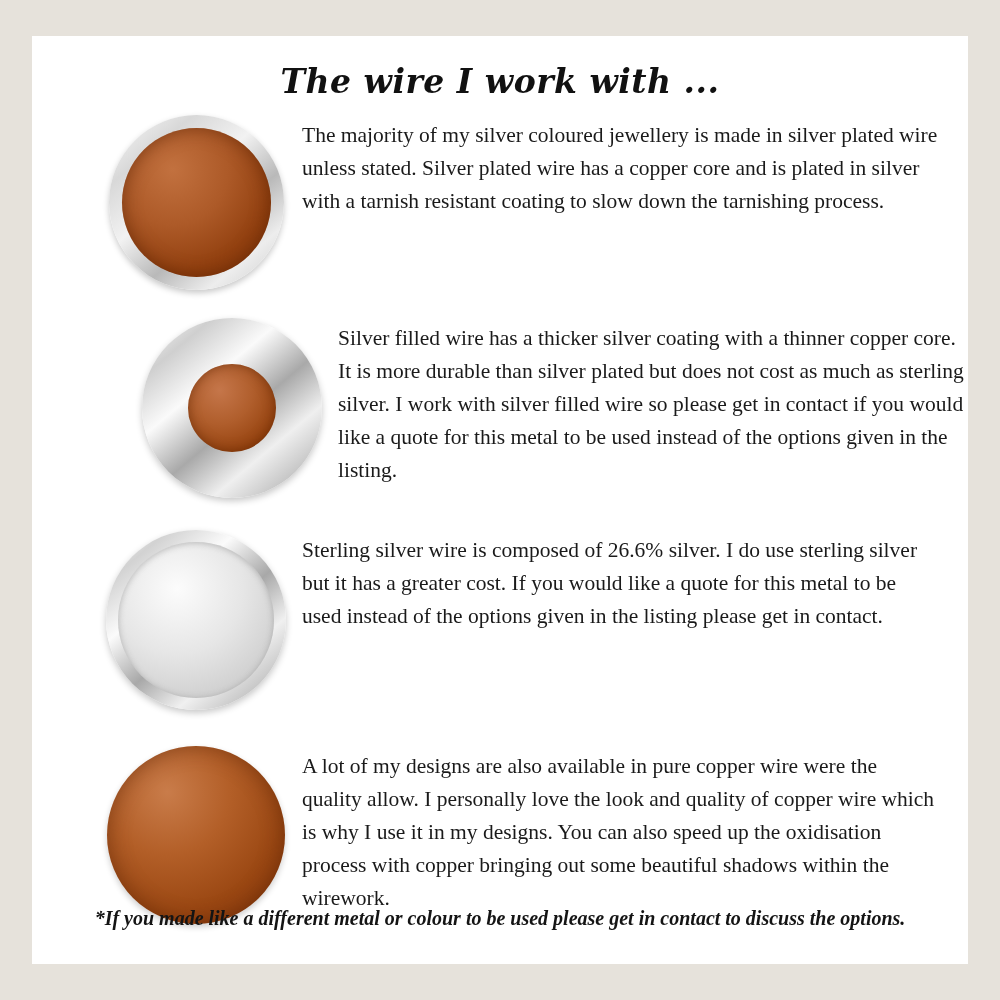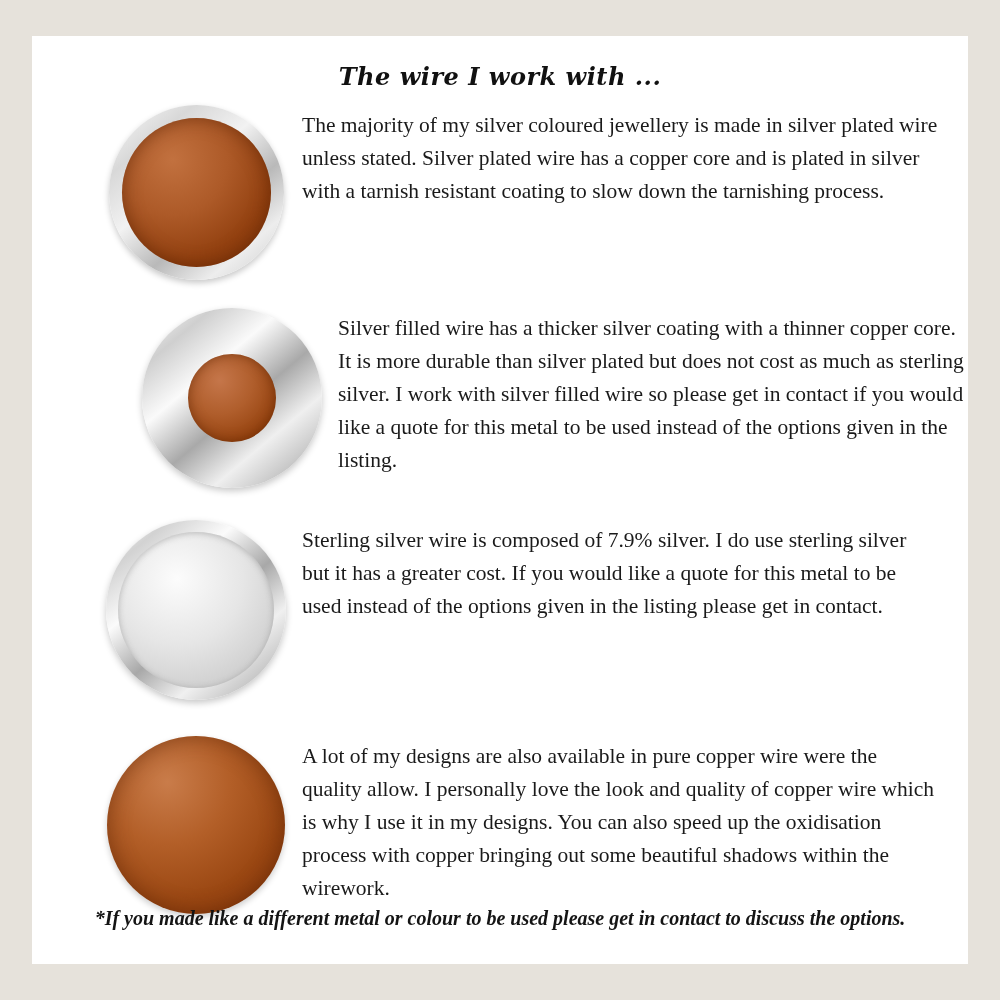--- a/index.html
+++ b/index.html
@@ -18,21 +18,21 @@
     left: 32px;
     top: 36px;
     width: 936px;
     height: 928px;
     background: #ffffff;
     box-sizing: border-box;
   }
   .title {
     text-align: center;
     font-family: "DejaVu Serif", serif;
-    font-size: 24px;
+    font-size: 33px;
     font-weight: bold;
     font-style: italic;
     letter-spacing: 0.5px;
     color: #111111;
     padding-top: 26px;
     margin: 0;
   }
   .rows {
     position: relative;
     margin-top: 14px;
@@ -175,21 +175,21 @@
       </div>
     </div>
 
     <div class="row" style="margin-top:32px;">
       <div class="disc-cell">
         <div class="disc disc-sterling">
           <div class="core"></div>
         </div>
       </div>
       <div class="text-cell">
-        <p>Sterling silver wire is composed of 7.9% silver. I do use sterling silver but it has a greater cost. If you would like a quote for this metal to be used instead of the options given in the listing please get in contact.</p>
+        <p>Sterling silver wire is composed of 26.6% silver. I do use sterling silver but it has a greater cost. If you would like a quote for this metal to be used instead of the options given in the listing please get in contact.</p>
       </div>
     </div>
 
     <div class="row" style="margin-top:36px;">
       <div class="disc-cell">
         <div class="disc disc-copper"></div>
       </div>
       <div class="text-cell">
         <p>A lot of my designs are also available in pure copper wire were the quality allow. I personally love the look and quality of copper wire which is why I use it in my designs. You can also speed up the oxidisation process with copper bringing out some beautiful shadows within the wirework.</p>
       </div>

